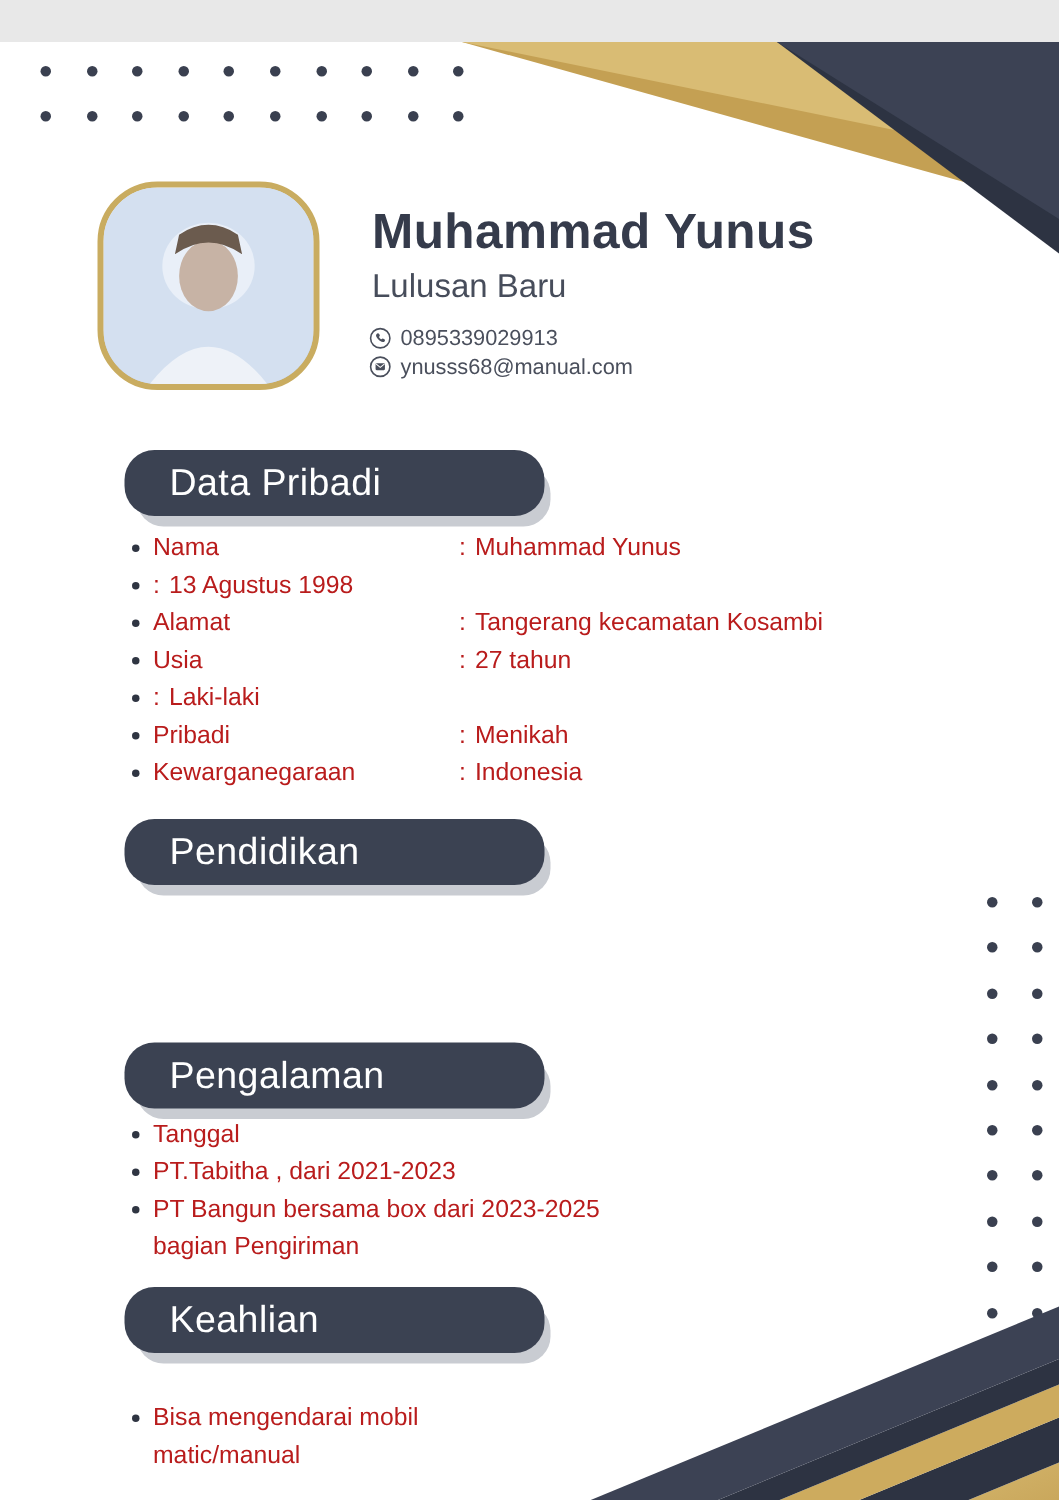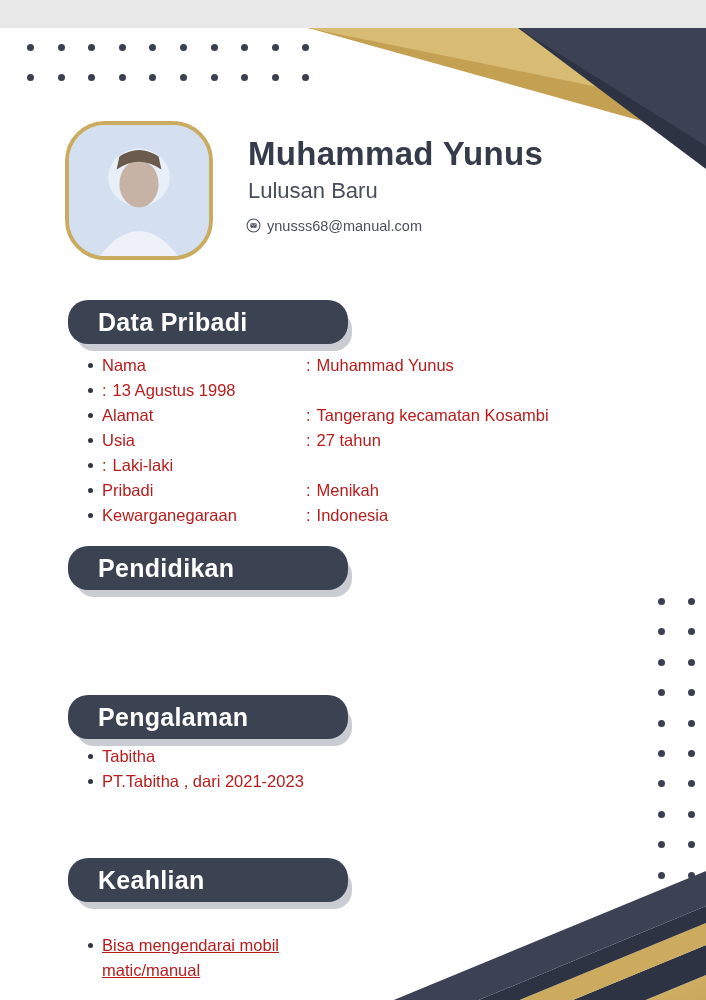--- a/index.html
+++ b/index.html
@@ -30,35 +30,35 @@
   .subtitle{
     position:absolute;left:248px;top:149px;z-index:2;
     font-size:22px;color:#474D5B;line-height:28px;
   }
   .contact{position:absolute;left:246px;top:188px;z-index:2;font-size:14.5px;color:#4A4F5C;}
   .contact-row{display:flex;align-items:center;height:19px;}
   .cicon{width:15px;height:15px;margin-right:6px;color:#4A4F5C;flex:0 0 15px;}
   .cicon svg{display:block;width:15px;height:15px;}
   
   .banner{
-    position:absolute;left:68px;width:280px;height:44px;z-index:2;
+    position:absolute;left:83px;width:280px;height:44px;z-index:2;
     background:var(--banner_bg,#3B4252);border-radius:20px;
     box-shadow:6px 9px 0 -2px var(--shadow,#C9CCD2);
-    color:var(--banner_text,#fff);font-size:25px;font-weight:700;
+    color:var(--banner_text,#fff);font-size:25px;font-weight:400;
     line-height:44px;padding-left:30px;box-sizing:border-box;letter-spacing:.3px;
   }
   .list{position:absolute;left:88px;z-index:2;font-size:16.5px;color:#b91c1c;}
   .row{display:flex;line-height:25px;align-items:flex-start;}
   .bullet{flex:0 0 5px;width:5px;height:5px;border-radius:50%;background:#2F3542;margin:10px 9px 0 0;}
   .plabel{flex:0 0 204px;}
   .colon{flex:0 0 auto;}
   .pvalue{margin-left:6px;white-space:nowrap;}
   .itext{flex:1;}
   #list-experience{width:352px;}
-  #list-skills{width:232px;text-decoration:underline;}
+  #list-skills{width:232px;}
 </style>
 </head>
 <body>
 
 <div id="page">
 
   <div class="dots" id="dots-top">
       <span class="dot" style="left: 27px; top: 16px;"></span>
       <span class="dot" style="left: 57.6px; top: 16px;"></span>
       <span class="dot" style="left: 88.2px; top: 16px;"></span>
@@ -135,20 +135,29 @@
   </div>
 
   <div class="name">Muhammad Yunus</div>
   <div class="subtitle">Lulusan Baru</div>
 
   <div class="contact">
     <div class="contact-row">
       <span class="cicon">
         <svg viewBox="0 0 24 24" fill="none">
           <circle cx="12" cy="12" r="10.3" stroke="currentColor" stroke-width="1.7"></circle>
+          <path d="M8.2 7.4c.6-1 2-1 2.5-.1l.7 1.2c.3.5.1 1.2-.4 1.6-.3.2-.4.5-.2.9.3.7 1.1 1.6 1.9 2 .4.2.7.1.9-.2.4-.5 1.1-.7 1.6-.4l1.2.7c.9.5.9 1.9-.1 2.5-1.1.7-2.7.5-4.7-.9-1-.7-2.2-1.9-2.9-2.9-1.4-2-1.6-3.5-.5-4.4z" fill="currentColor"></path>
+        </svg>
+      </span>
+      <span>0895339029913</span>
+    </div>
+    <div class="contact-row">
+      <span class="cicon">
+        <svg viewBox="0 0 24 24" fill="none">
+          <circle cx="12" cy="12" r="10.3" stroke="currentColor" stroke-width="1.7"></circle>
           <rect x="7" y="8.3" width="10" height="7.4" rx="1.2" fill="currentColor"></rect>
           <path d="M7.4 9l4.6 3.6L16.6 9" stroke="#ffffff" stroke-width="1.1" fill="none"></path>
         </svg>
       </span>
       <span>ynusss68@manual.com</span>
     </div>
   </div>
 
   <div class="banner" style="top:272px">Data Pribadi</div>
   <div class="list" id="list-personal" style="top:325px">
@@ -201,28 +210,32 @@
       </div>
     </div>
 
   <div class="banner" style="top:518px">Pendidikan</div>
 
   <div class="banner" style="top:667px">Pengalaman</div>
   <div class="list" id="list-experience" style="top:716px">
 
       <div class="row">
         <span class="bullet"></span>
-        <span class="itext">Tabitha</span>
+        <span class="itext">Tanggal</span>
       </div>
 
       <div class="row">
         <span class="bullet"></span>
         <span class="itext">PT.Tabitha , dari 2021-2023</span>
       </div>
 
+      <div class="row">
+        <span class="bullet"></span>
+        <span class="itext">PT Bangun bersama box dari 2023-2025 bagian Pengiriman</span>
+      </div>
     </div>
 
   <div class="banner" style="top:830px">Keahlian</div>
   <div class="list" id="list-skills" style="top:905px">
 
       <div class="row">
         <span class="bullet"></span>
         <span class="itext">Bisa mengendarai mobil matic/manual</span>
       </div>
 

